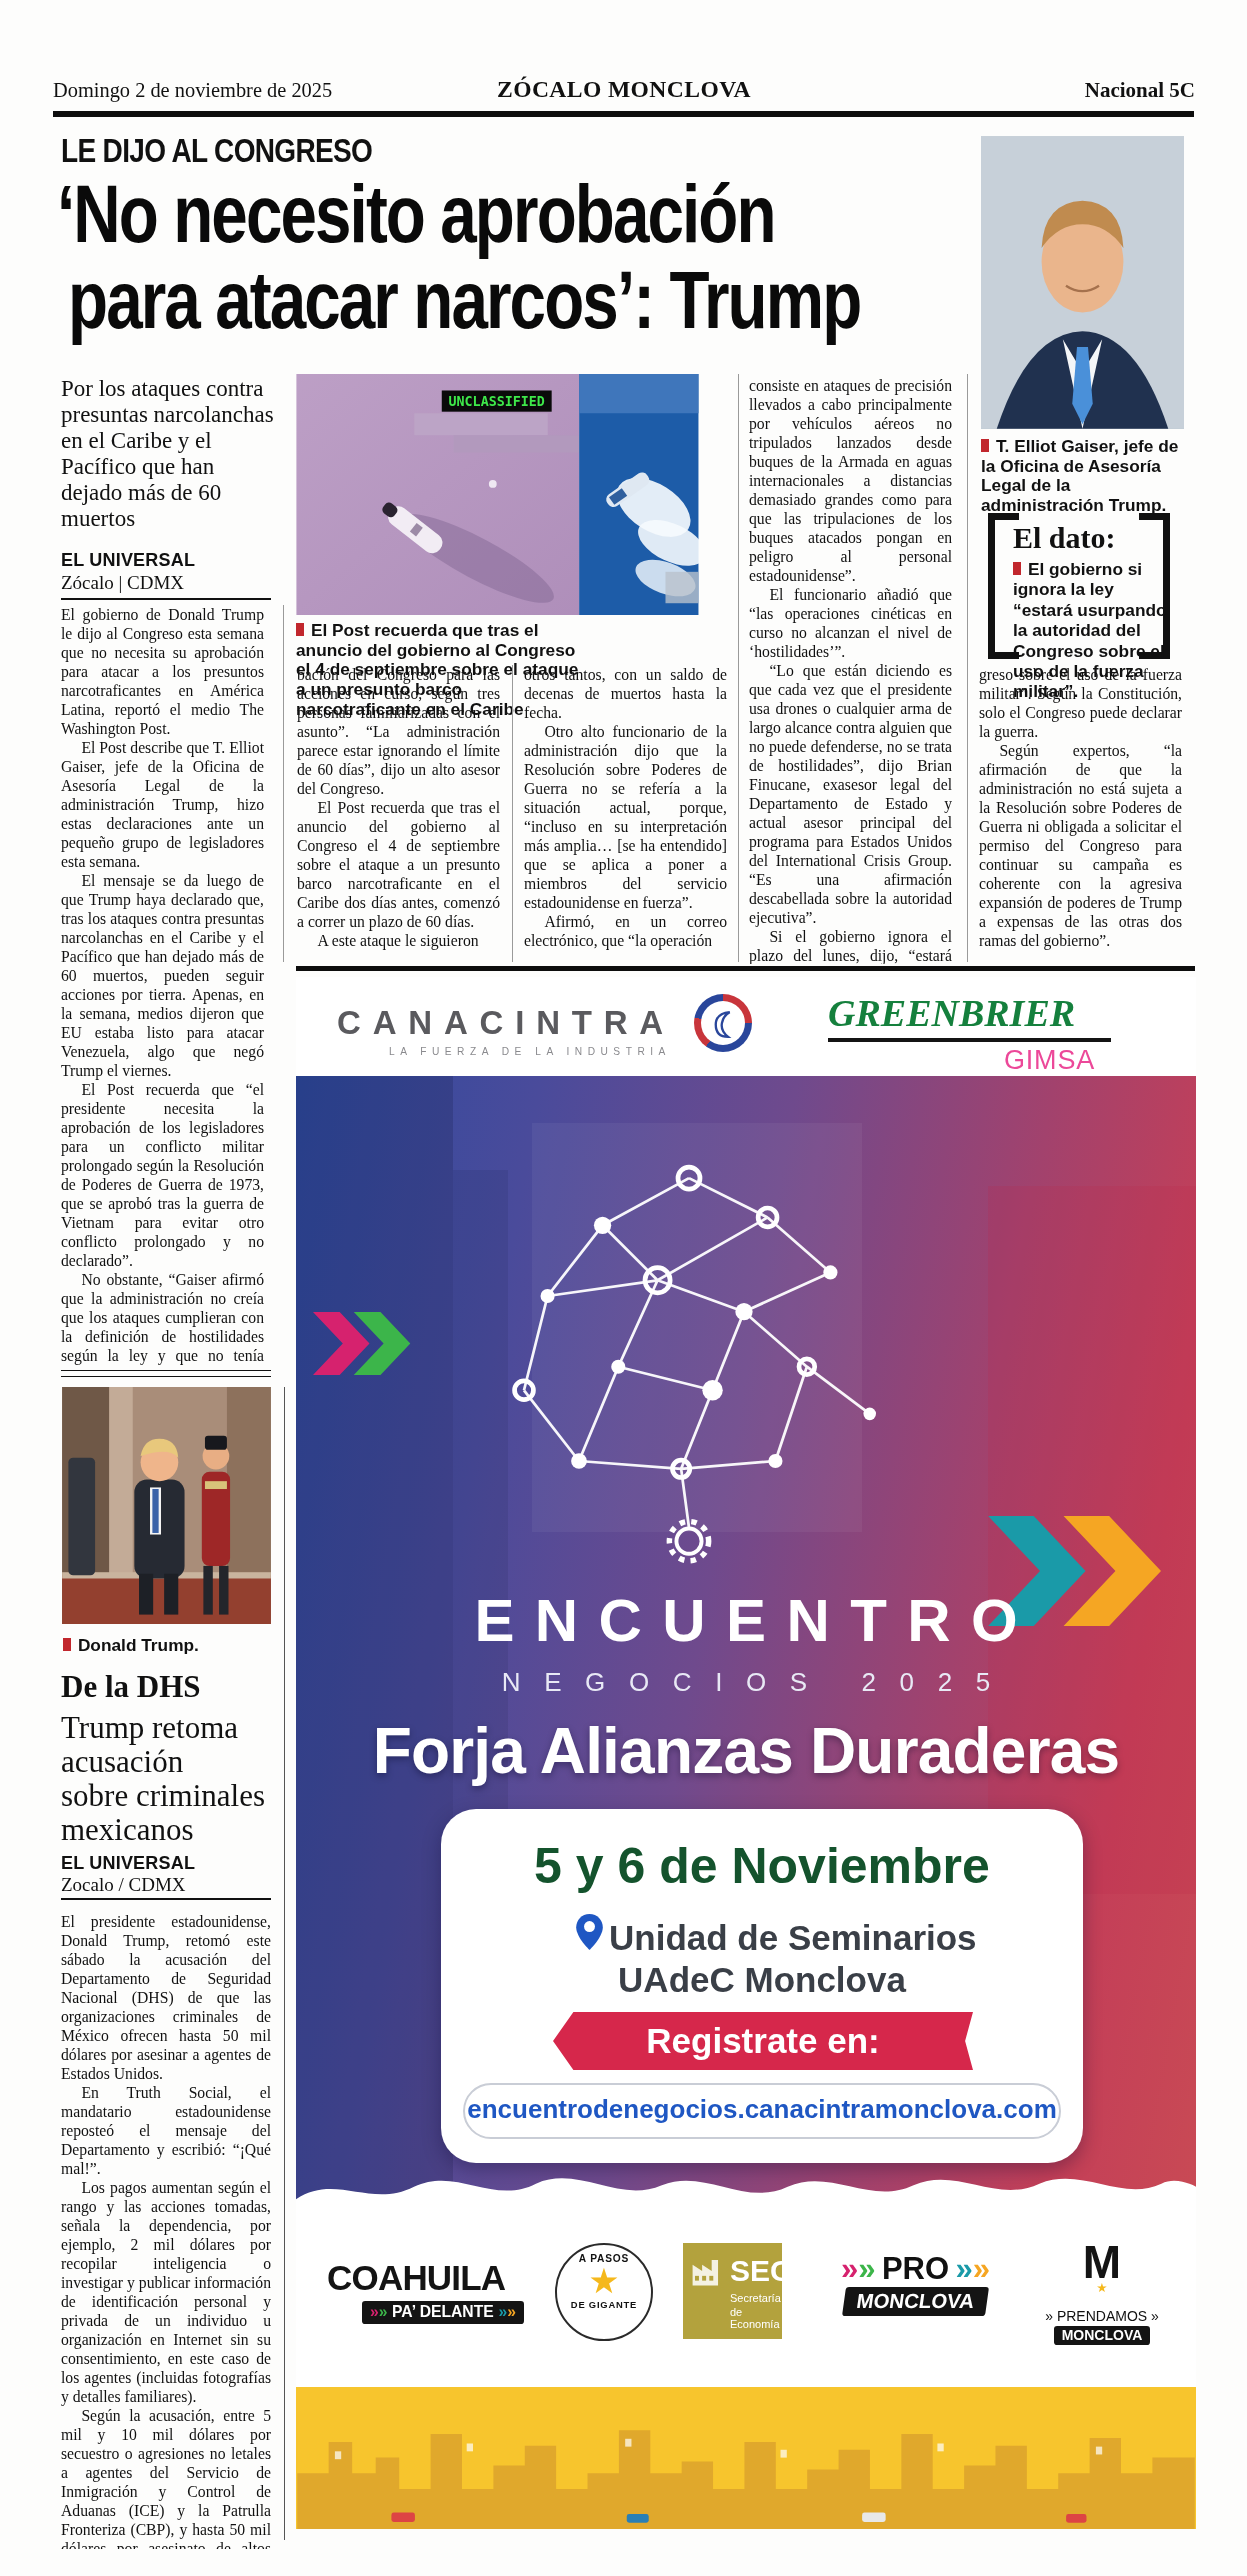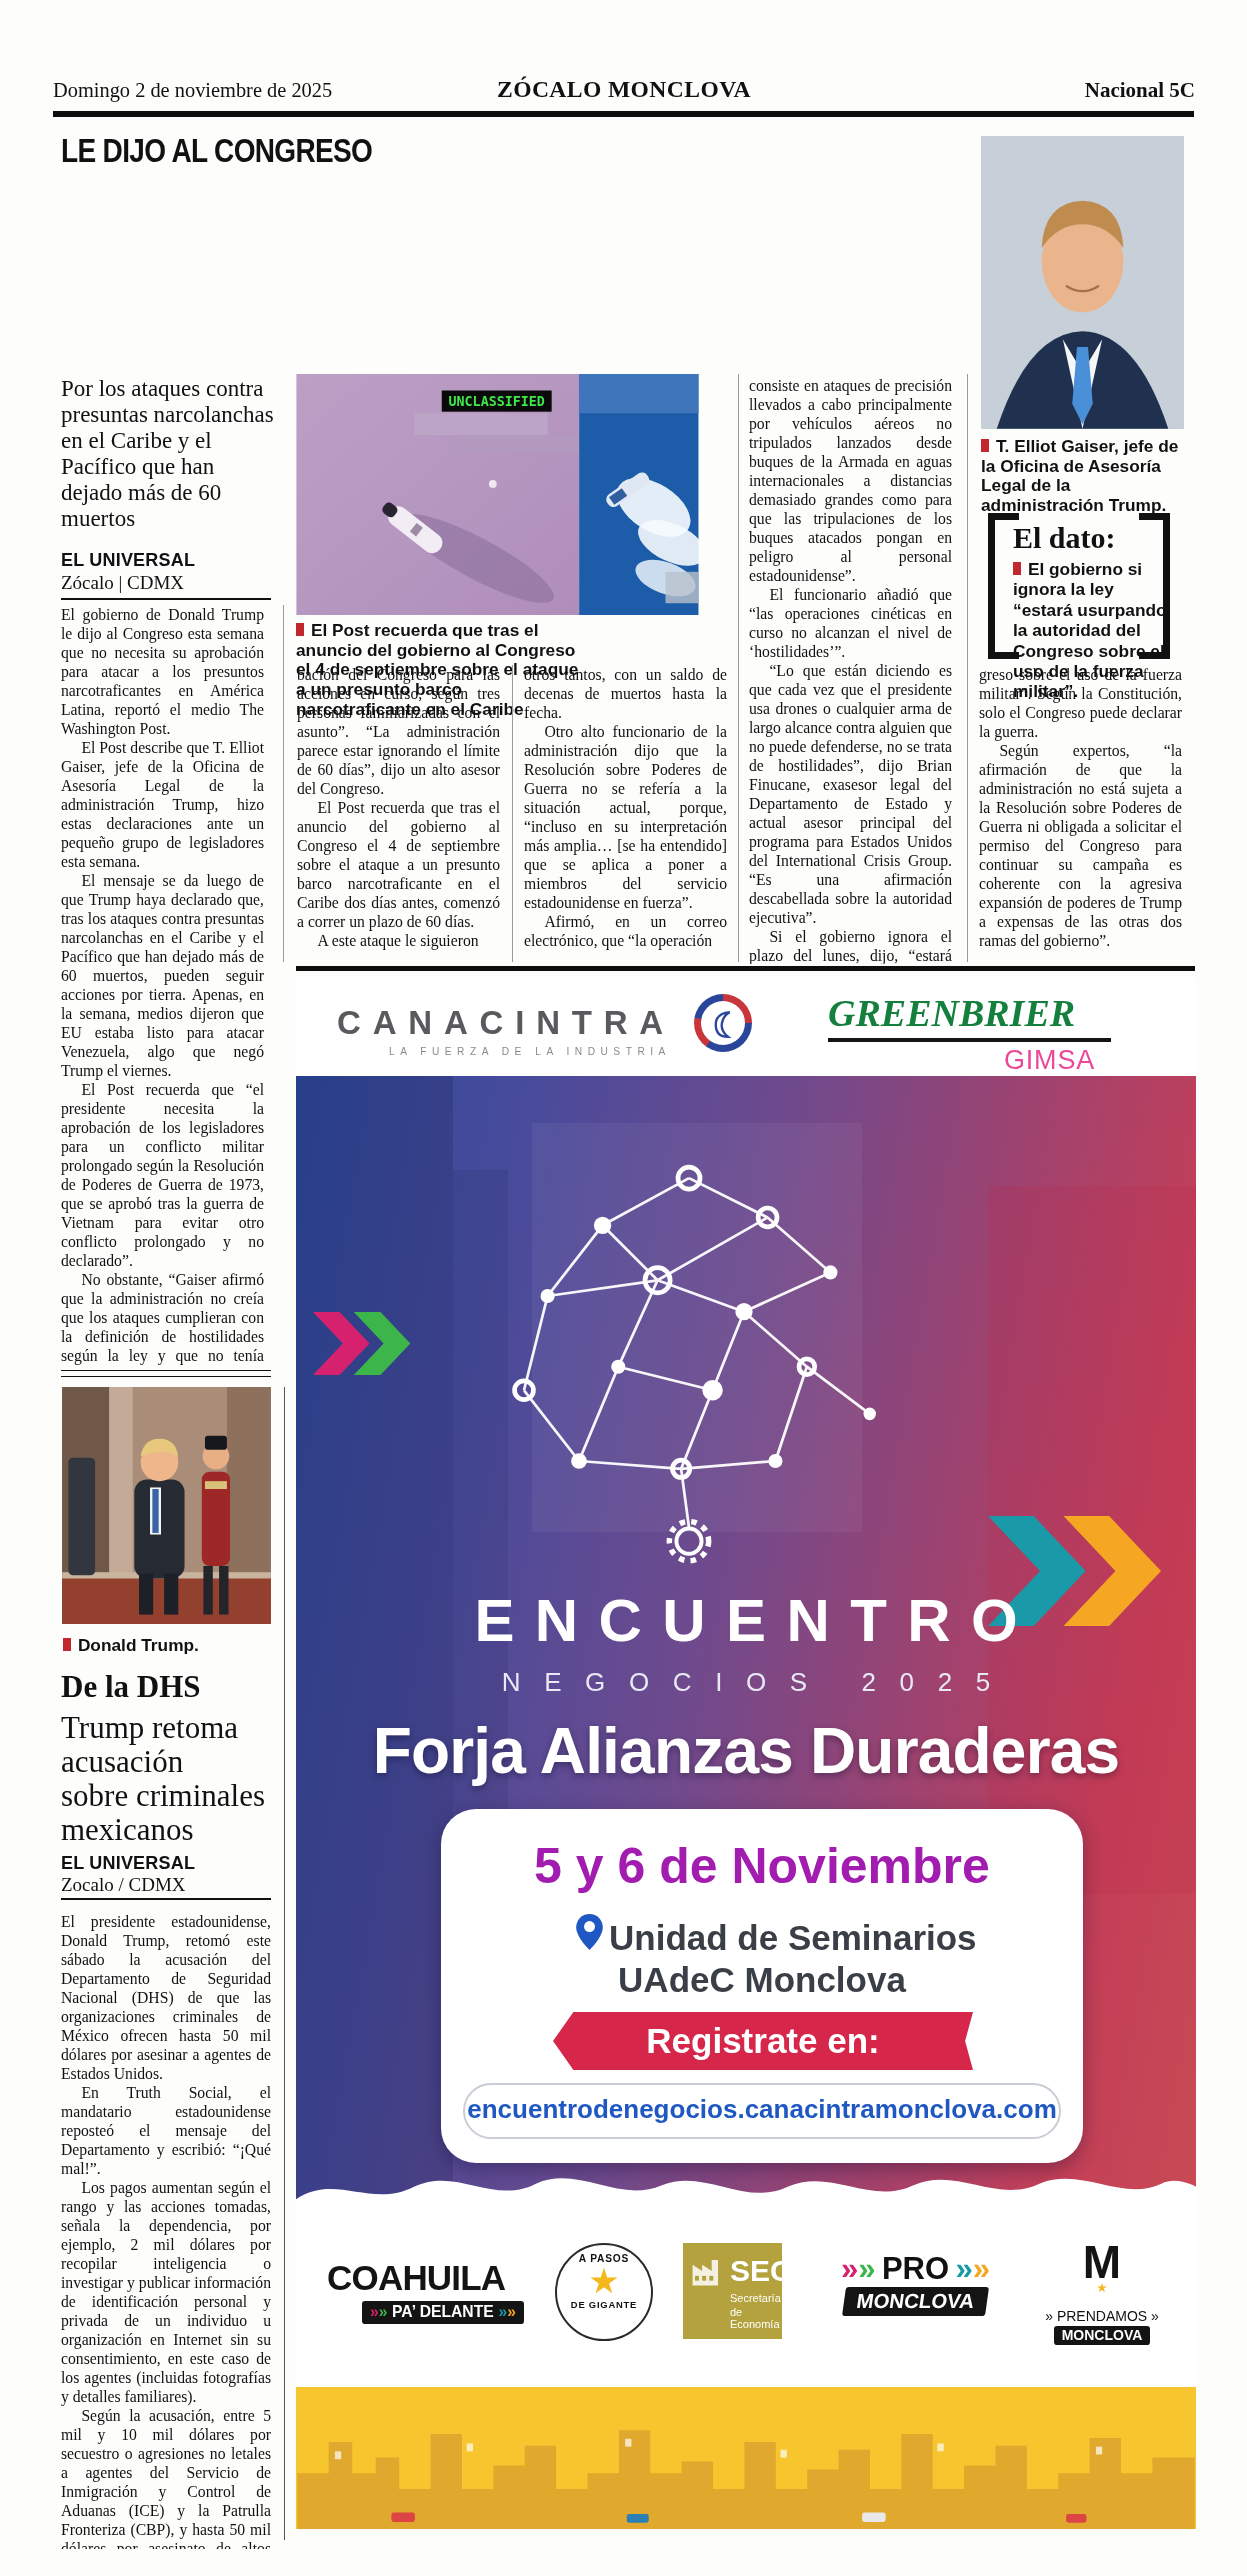--- a/index.html
+++ b/index.html
@@ -51,21 +51,21 @@
   .cana-name{font-family:"Liberation Sans",sans-serif;font-weight:bold;font-size:33px;letter-spacing:11.8px;color:#5a5a5e;}
   .cana-tag{font-family:"Liberation Sans",sans-serif;font-size:10.2px;letter-spacing:5.5px;color:#8a8a8e;}
   .green-name{font-family:"Liberation Serif",serif;font-style:italic;font-weight:bold;font-size:38px;color:#15803d;}
   .green-sub{font-family:"Liberation Sans",sans-serif;font-weight:normal;font-size:27px;color:#ec4899;letter-spacing:0.8px;}
   .ad-grad{position:absolute;top:99px;left:0;width:100%;height:1227px;
     background:linear-gradient(100deg,#2e4a9e 0%,#4a4b9b 22%,#6f4a8d 45%,#a2426d 68%,#c43f58 85%,#c94b54 100%);}
   .enc-title{font-family:"Liberation Sans",sans-serif;font-weight:bold;font-size:60px;letter-spacing:20.4px;color:#fff;}
   .enc-sub{font-family:"Liberation Sans",sans-serif;font-size:26px;letter-spacing:23.6px;color:#e8e9f5;}
   .enc-slogan{font-family:Liberation Sans, sans-serif;font-weight:bold;font-size:64px;letter-spacing:-0.8px;color:#fff;text-shadow:0 3.1px 7.9px rgba(0,0,30,.35);}
   .infobox{position:absolute;background:#fff;border-radius:35px;box-shadow:0 6.3px 19px rgba(0,0,40,.3);}
-  .dates{font-family:"Liberation Sans",sans-serif;font-weight:bold;font-size:50px;color:#a21caf;}
+  .dates{font-family:"Liberation Sans",sans-serif;font-weight:bold;font-size:50px;color:#14532d;}
   .venue{font-family:"Liberation Sans",sans-serif;font-weight:bold;font-size:35px;color:#3a3f47;}
   .ribbon{position:absolute;background:#d6274b;color:#fff;font-family:"Liberation Sans",sans-serif;font-weight:bold;font-size:35px;
     clip-path:polygon(0 50%,20.4px 0,100% 0,calc(100% - 7.9px) 50%,100% 100%,20.4px 100%);}
   .urlpill{position:absolute;background:#fff;border:2.4px solid #c9cdd6;border-radius:30px;
     font-family:"Liberation Sans",sans-serif;font-weight:bold;font-size:26px;color:#1f57c3;}
   .ad-white{position:absolute;background:#fff;}
   .ad-yellow{position:absolute;background:#f7c52d;}
 
   
   .sp-name{font-family:"Liberation Sans",sans-serif;font-weight:bold;color:#141414;}
@@ -79,20 +79,24 @@
 <body>
 
 <div id="page">
 
   <div class="abs serif hdr-date" style="left:53px;top:79px;">Domingo 2 de noviembre de 2025</div>
   <div class="abs serif hdr-mast" style="left:0;top:76px;width:1248px;text-align:center;">ZÓCALO MONCLOVA</div>
   <div class="abs serif hdr-sec" style="right:53px;top:78px;">Nacional 5C</div>
   <div class="abs hdr-rule" style="left:53px;top:111px;width:1141px;"></div>
 
   <div class="abs kicker" style="left:61px;top:132px;"><span class="cond85" style="display:inline-block;">LE DIJO AL CONGRESO</span></div>
+  <div class="abs headline" style="left:57px;top:171px;">
+    <div class="cond">‘No necesito aprobación</div>
+    <div class="cond" style="margin-left:11px;">para atacar narcos’: Trump</div>
+  </div>
 
   <div class="photo-frame" style="left:981px;top:136px;width:203px;height:293px;background:linear-gradient(#cdd6de,#b7c2cd);">
     <svg width="203" height="293" viewBox="0 0 258 372">
       <rect width="258" height="372" fill="#c7d0d9"></rect>
       <path d="M20 372 Q60 250 129 248 Q198 250 238 372 Z" fill="#20314f"></path>
       <path d="M104 258 L129 300 L154 258 L129 372 Z" fill="#f4f6f8"></path>
       <path d="M122 268 L136 268 L142 340 L129 366 L116 340 Z" fill="#4a90d9"></path>
       <ellipse cx="129" cy="160" rx="52" ry="64" fill="#eab58c"></ellipse>
       <path d="M77 142 Q80 84 129 82 Q178 84 181 142 Q160 112 129 112 Q98 112 77 142 Z" fill="#c08b4f"></path>
       <path d="M108 190 Q129 204 150 190" stroke="#a5714d" stroke-width="3" fill="none"></path>

